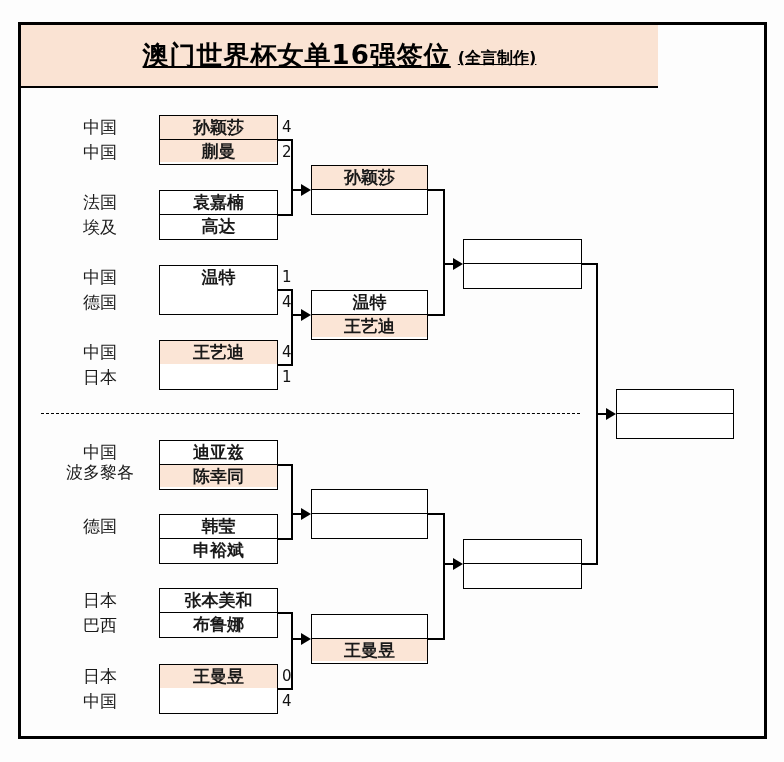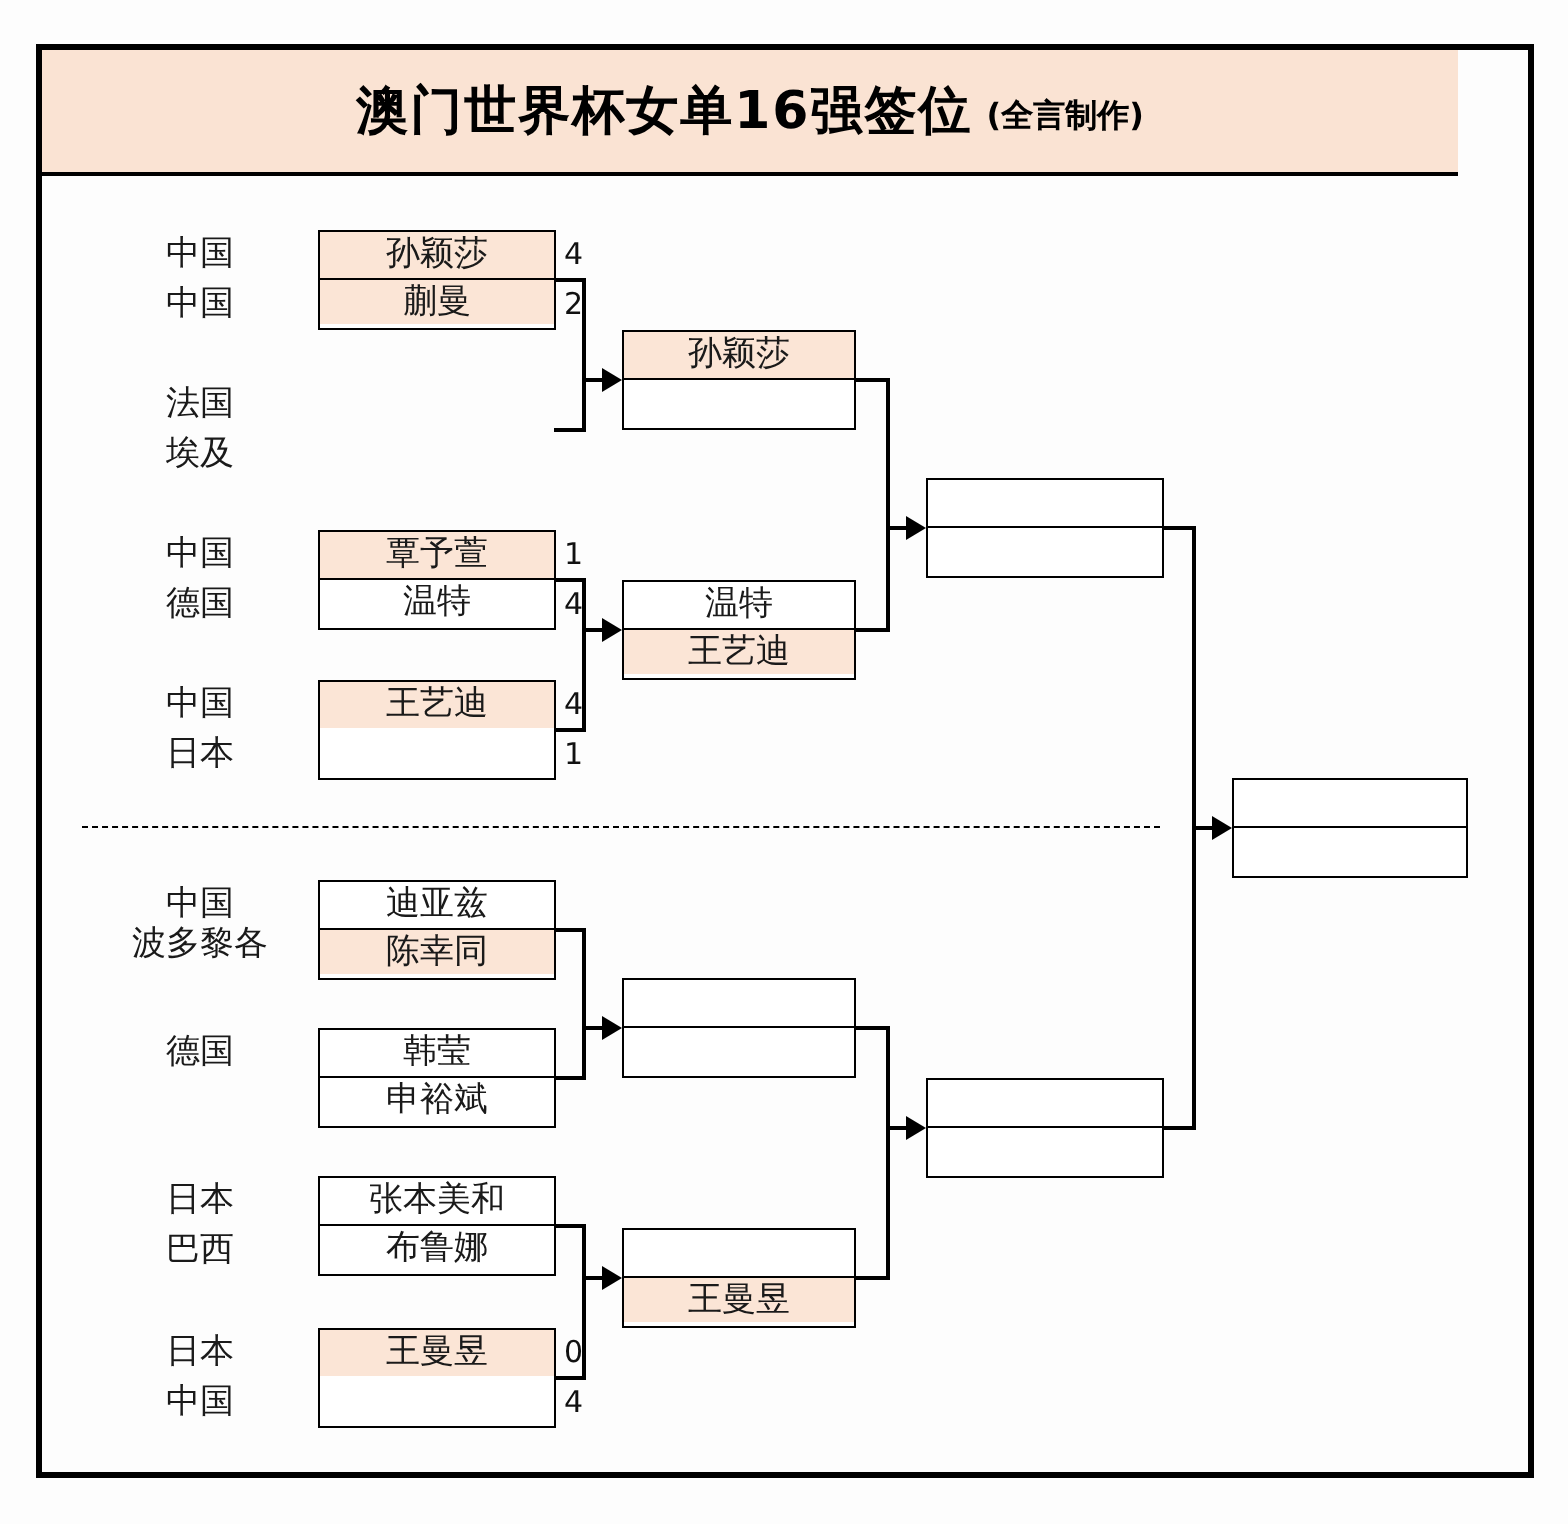--- a/index.html
+++ b/index.html
@@ -10,44 +10,44 @@
     position: relative;
     overflow: hidden;
   }
   .stage { position:absolute; left:0; top:0; width:784px; height:762px; }
 
   .frame {
     position:absolute; left:18px; top:22px; width:749px; height:717px;
     box-sizing:border-box; border:3px solid #000;
   }
   .header {
-    position:absolute; left:21px; top:25px; width:708px; height:61px;
+    position:absolute; left:21px; top:25px; width:637px; height:61px;
     background: var(--panel-fill, #fae3d3);
     border-bottom:2px solid #000;
-    display:flex; align-items:center; justify-content:center; gap:7px;
+    display:flex; align-items:center; justify-content:center; gap:7px;text-decoration:underline;
   }
   .title  { font-size:26px; font-weight:bold; color:#000; letter-spacing:1px; }
   .credit { font-size:16px; font-weight:bold; color:#000; padding-top:6px; }
 
   .country {
     position:absolute; left:44px; width:112px; height:24.5px; line-height:24.5px;
     text-align:center; font-size:17px; color:#1a1a1a; white-space:nowrap;
   }
   .c1{top:115px}.c2{top:140px}.c3{top:190px}.c4{top:215px}
   .c5{top:265px}.c6{top:290px}.c7{top:340px}.c8{top:365px}
   .c9{top:440px}.c10{top:460px}.c11{top:514px}.c12{top:539px}
   .c13{top:588px}.c14{top:613px}.c15{top:664px}.c16{top:689px}
 
   .b {
     position:absolute; box-sizing:border-box; width:119px; height:49.5px;
     border:1.5px solid #000; background:#fff;
   }
   .cell {
     height:22.5px; line-height:22.5px; text-align:center;
-    font-size:17px; color:#1a1a1a; overflow:hidden; white-space:nowrap;
+    font-size:17px; color:#1a1a1a; overflow:hidden; white-space:nowrap;font-weight:bold;
   }
   .cell + .cell { border-top:1.5px solid #000; }
   .cell.hl { background: var(--highlight-fill, #fbe5d6); }
 
   #m1{left:159px;top:115px} #m2{left:159px;top:190px}
   #m3{left:159px;top:265px} #m4{left:159px;top:340px}
   #m5{left:159px;top:440px} #m6{left:159px;top:514px}
   #m7{left:159px;top:588px} #m8{left:159px;top:664px}
   #q1{left:311px;top:165px;width:117px} #q2{left:311px;top:290px;width:117px}
   #q3{left:311px;top:489px;width:117px} #q4{left:311px;top:614px;width:117px}
@@ -97,22 +97,25 @@
   <div class="country c11">德国</div>
   <div class="country c13">日本</div>
   <div class="country c14">巴西</div>
   <div class="country c15">日本</div>
   <div class="country c16">中国</div>
 
   <div class="b" id="m1">
     <div class="cell hl">孙颖莎</div>
     <div class="cell hl">蒯曼</div>
   </div>
+  <div class="b" id="m2">
+    <div class="cell">袁嘉楠</div>
+    <div class="cell">高达</div>
+  </div>
   <div class="b" id="m3">
-    <div class="cell hl">覃予萱</div>
     <div class="cell">温特</div>
   </div>
   <div class="b" id="m4">
     <div class="cell hl">王艺迪</div>
   </div>
   <div class="b" id="m5">
     <div class="cell">迪亚兹</div>
     <div class="cell hl">陈幸同</div>
   </div>
   <div class="b" id="m6">

